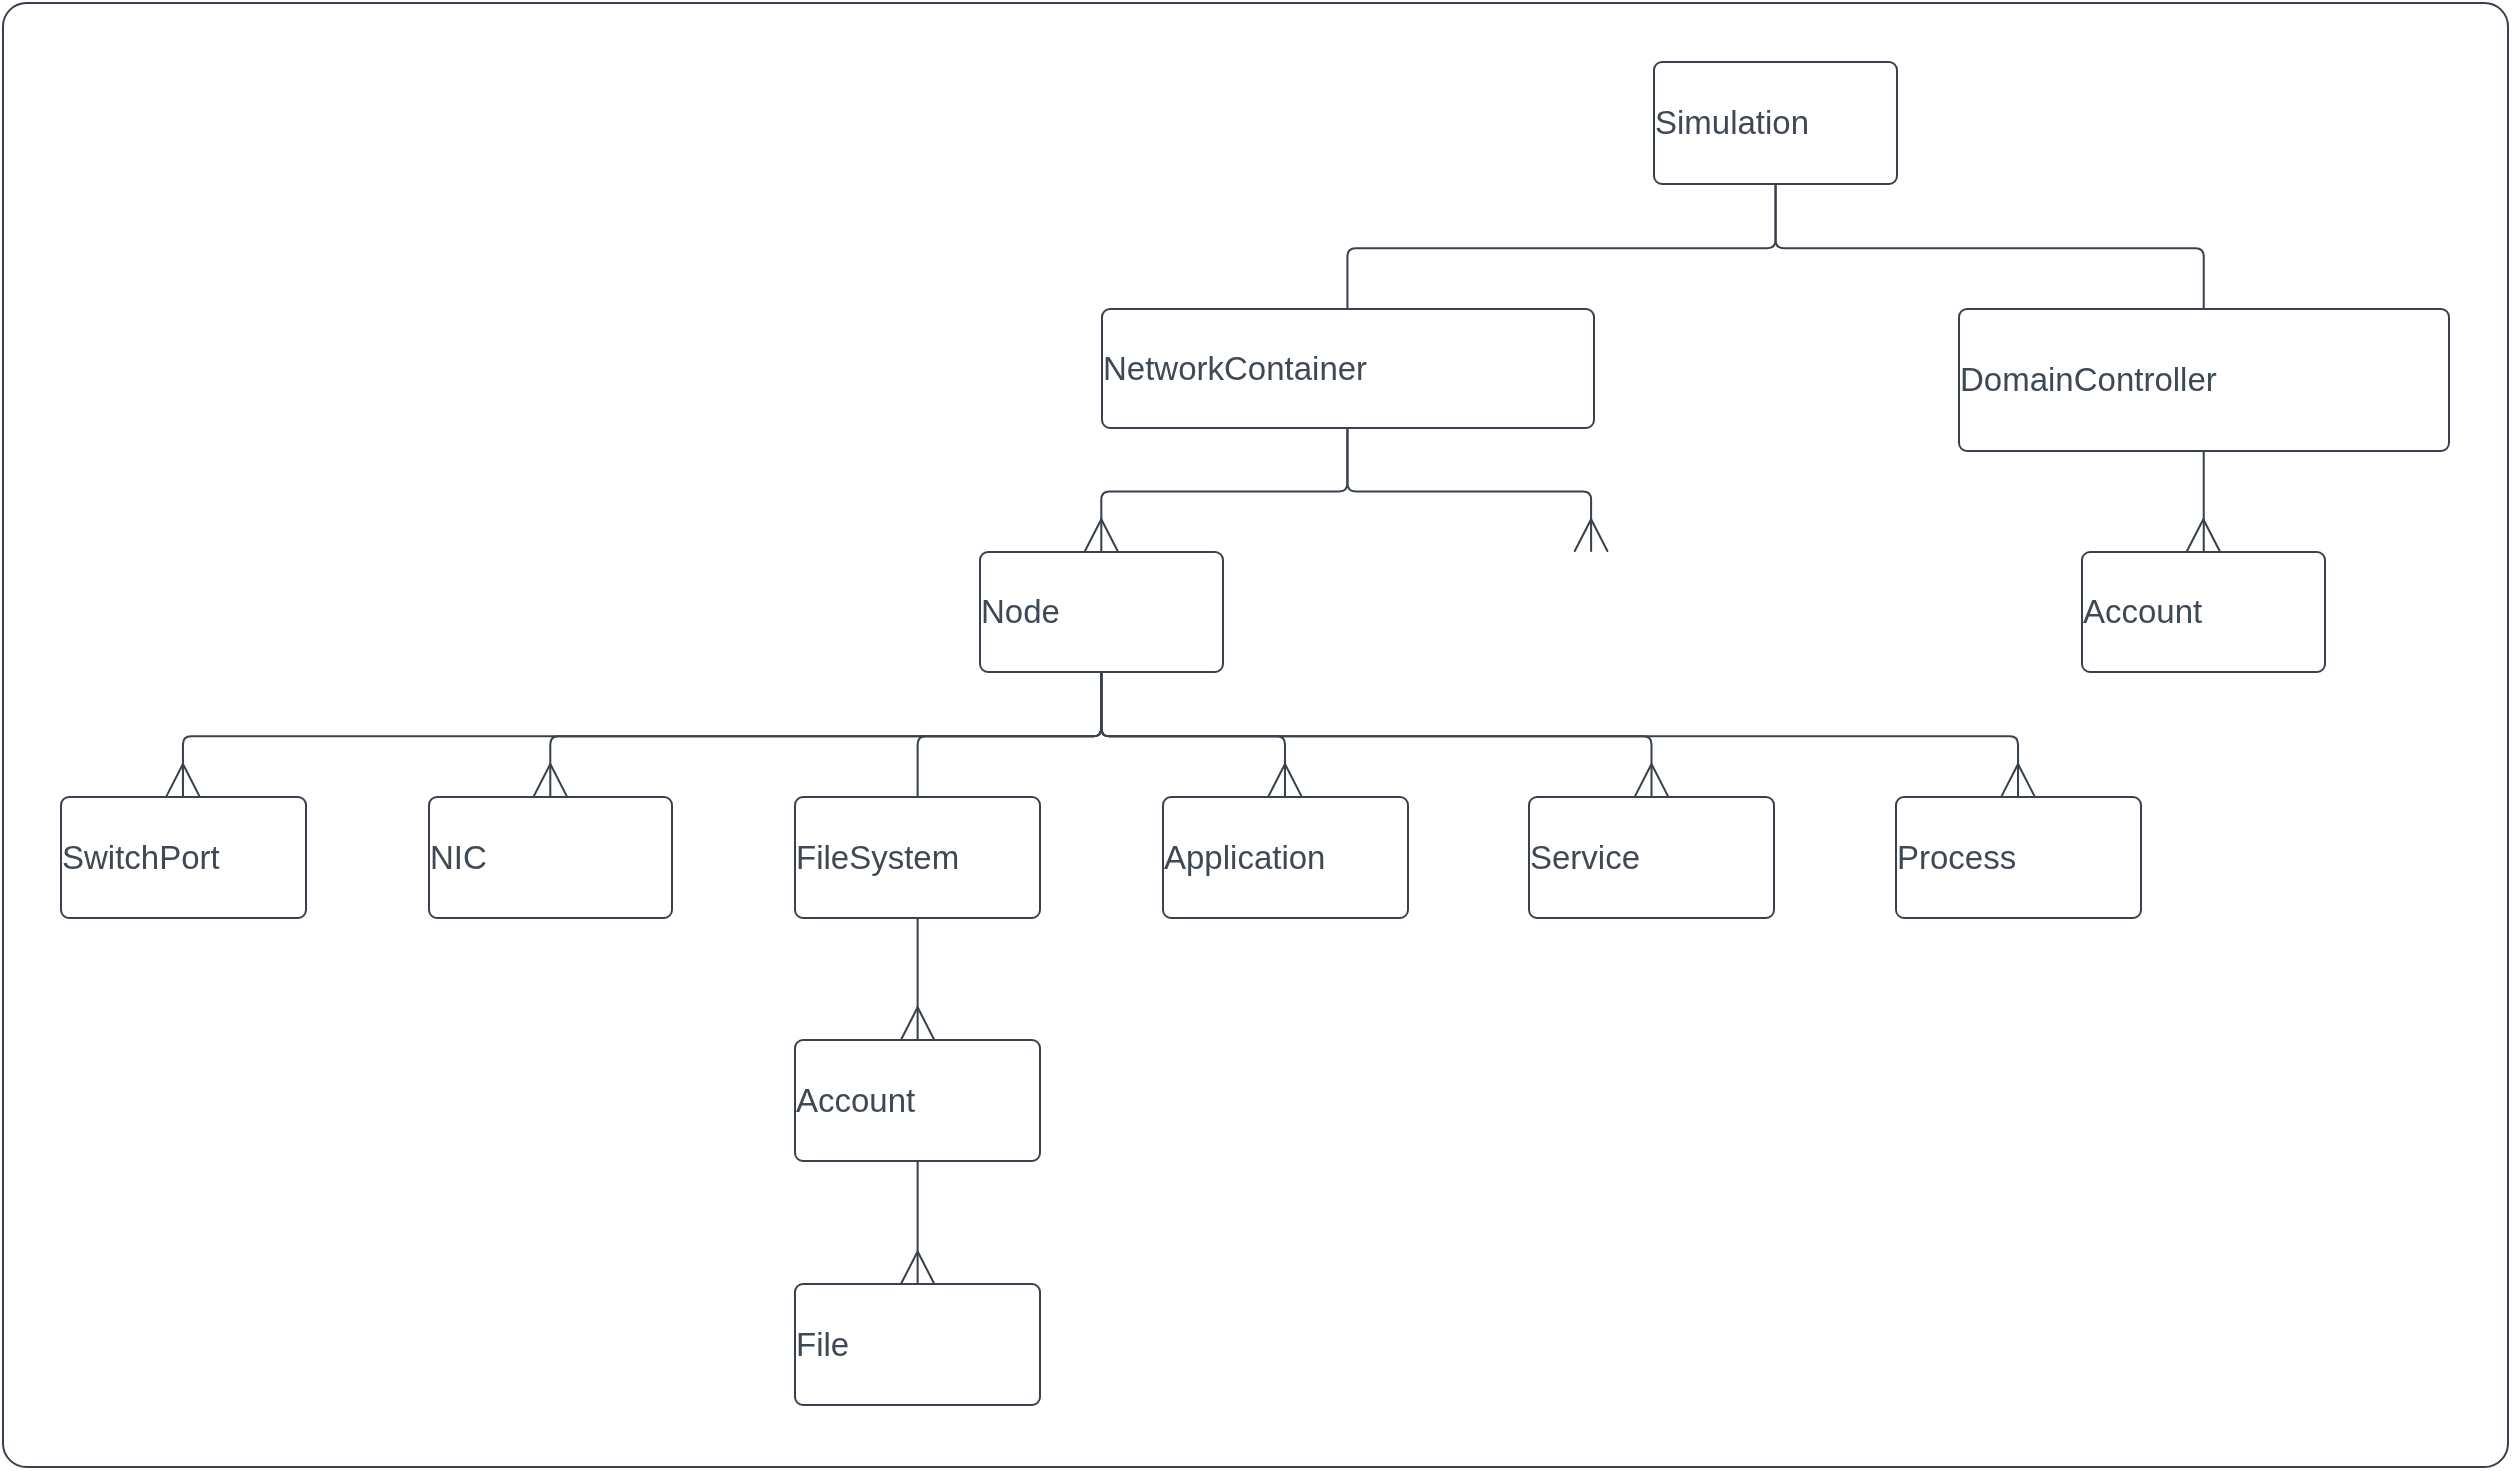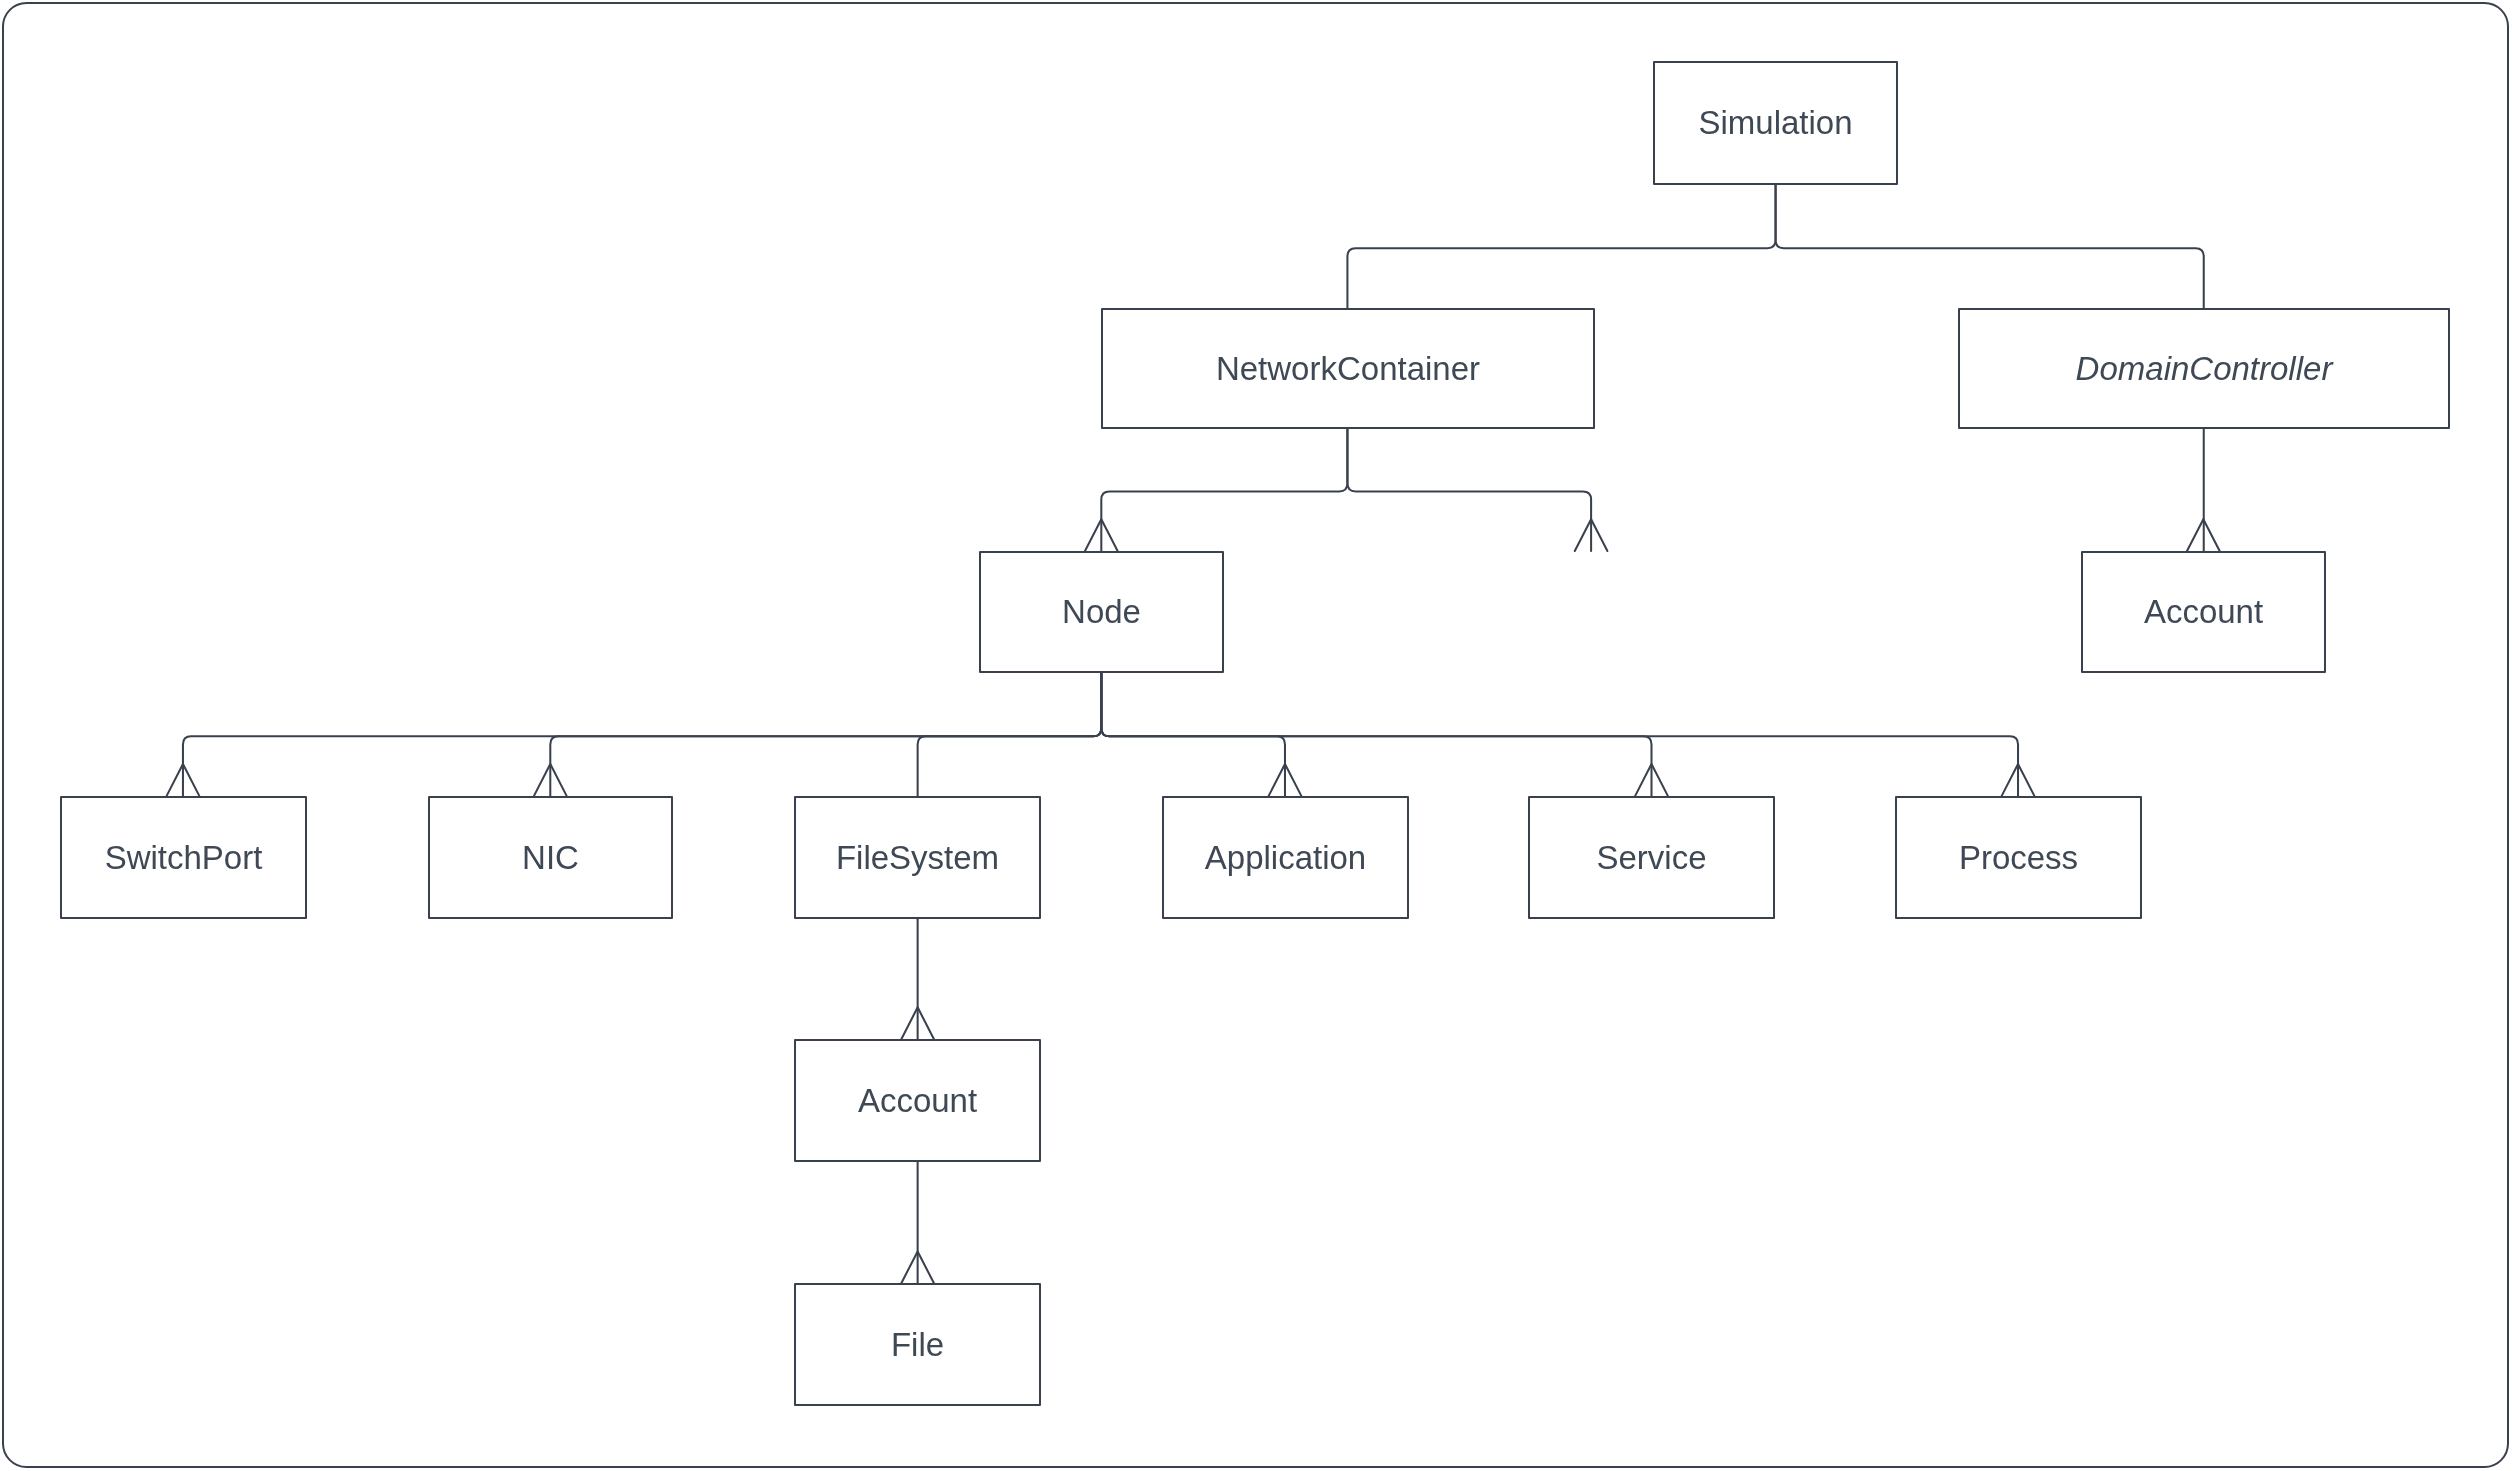--- a/index.html
+++ b/index.html
@@ -33,24 +33,24 @@
     stroke-width:2.5;
     fill:none;
     stroke-linecap:round;
     stroke-linejoin:round;
   }
   .node{
     position:absolute;
     box-sizing:border-box;
     background:var(--bg);
     border:2px solid var(--stroke);
-    border-radius:1px;
+    border-radius:9px;
     display:flex;
     align-items:center;
-    justify-content:center;
+    justify-content:flex-start;
     cursor:default;
   }
   .node-label{
     color:var(--text);
     font-size:33px;
     line-height:1.2;
     white-space:nowrap;
   }
 </style>
 </head>
@@ -83,21 +83,21 @@
       <path d="M 1124 1424 L 1124 1572" class="wire"></path>
       <path d="M 1104 1572 L 1124 1533 M 1144 1572 L 1124 1533" class="wire"></path>
     </svg>
 
   <div class="node" id="n-simulation" style="left: 1653px; top: 61px; width: 245px; height: 124px;">
     <span class="node-label">Simulation</span>
   </div>
   <div class="node" id="n-networkcontainer" style="left: 1101px; top: 308px; width: 494px; height: 121px;">
     <span class="node-label">NetworkContainer</span>
   </div>
-  <div class="node" id="n-domaincontroller" style="left: 1958px; top: 308px; width: 492px; height: 121px; font-style: italic;">
+  <div class="node" id="n-domaincontroller" style="left: 1958px; top: 308px; width: 492px; height: 144px;">
     <span class="node-label">DomainController</span>
   </div>
   <div class="node" id="n-node" style="left: 979px; top: 551px; width: 245px; height: 122px;">
     <span class="node-label">Node</span>
   </div>
   <div class="node" id="n-switchport" style="left: 60px; top: 796px; width: 247px; height: 123px;">
     <span class="node-label">SwitchPort</span>
   </div>
   <div class="node" id="n-account" style="left: 2081px; top: 551px; width: 245px; height: 122px;">
     <span class="node-label">Account</span>

